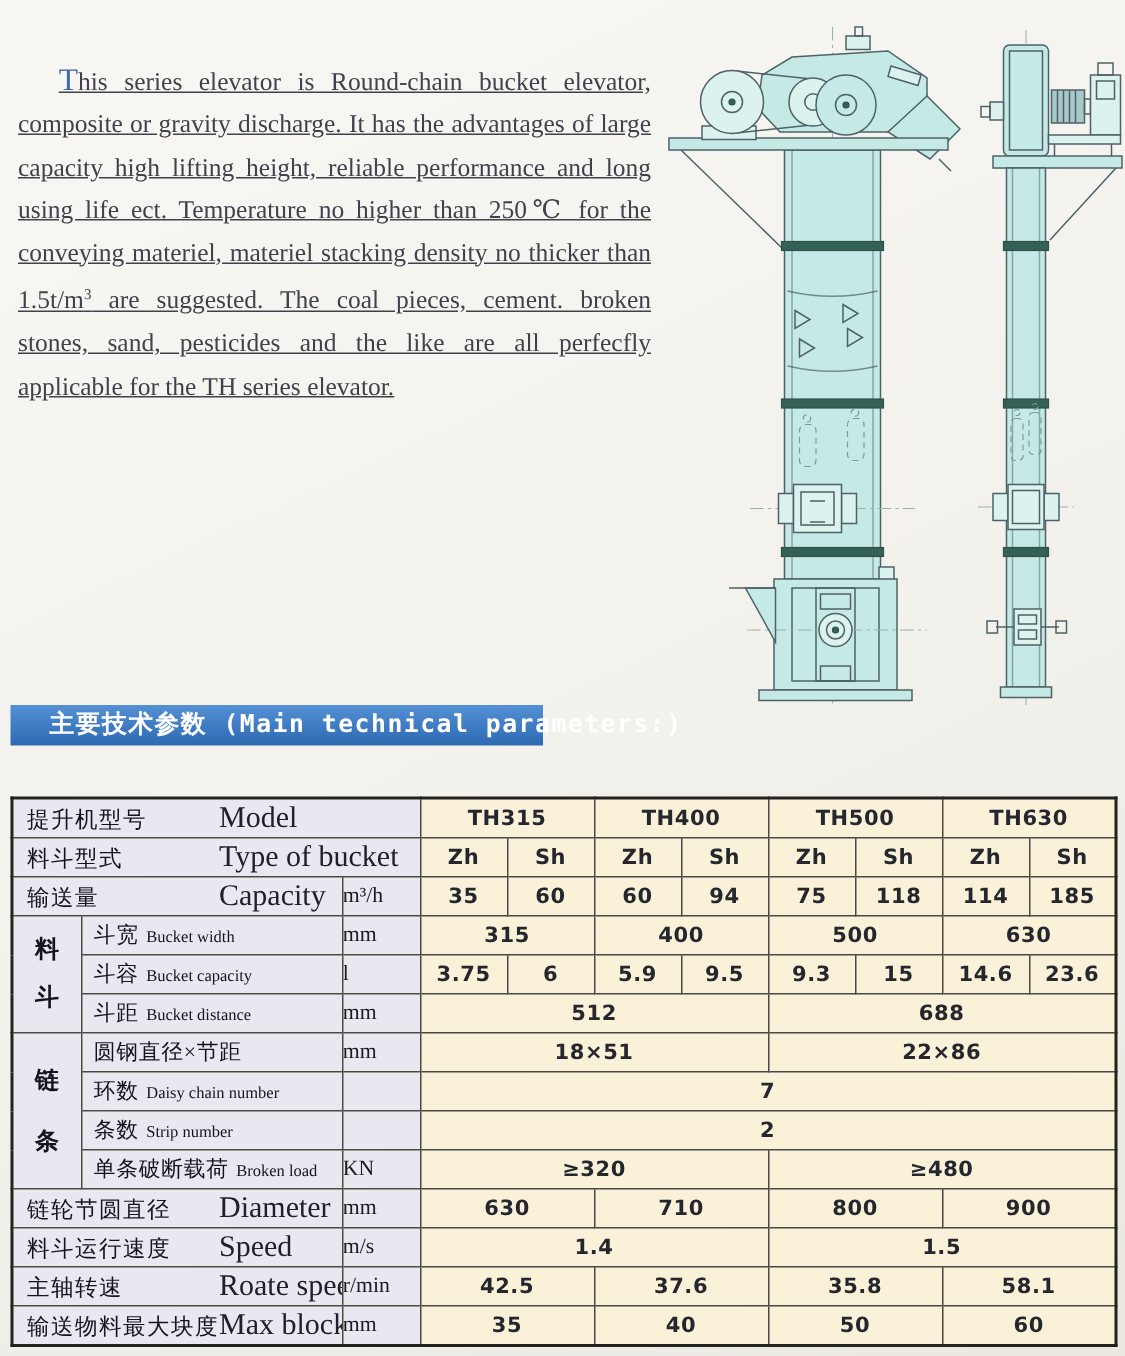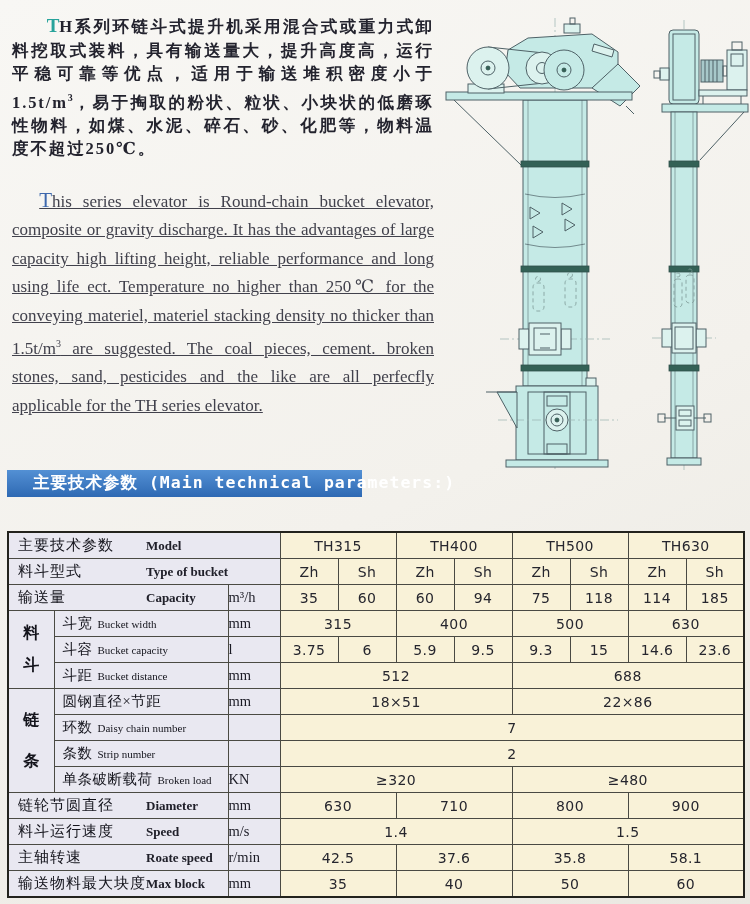--- a/index.html
+++ b/index.html
@@ -45,39 +45,38 @@
 
   
   .table-wrap{position:absolute;left:7px;top:531px;}
   table{border-collapse:collapse;table-layout:fixed;width:737px;border:2px solid #23231d;}
   td{border:1px solid #4a4a43;height:25px;padding:0;overflow:hidden;white-space:nowrap;}
   td.lbl,td.sub,td.grp,td.unit{background:#e9e8f1;}
   td.val{background:#f9f2d8;}
   .lbl{padding-left:9px;font-size:15px;color:#14141c;}
   .lbl .zh{display:inline-block;min-width:128px;letter-spacing:1px;}
   .lbl .en,.sub .en,.unit{font-family:"Liberation Serif","DejaVu Serif",serif;}
-  .lbl .en{font-size:13px;color:#20202a;font-weight:bold;}
+  .lbl .en{font-size:20px;color:#20202a;}
   .sub{padding-left:8px;font-size:14.5px;color:#14141c;}
   .sub .zh{letter-spacing:0.5px;margin-right:5px;}
   .sub .en{font-size:11px;margin-top:41px;}
   .unit{text-align:left;font-size:14.5px;color:#1a1a24;}
   .val{text-align:center;font-family:"DejaVu Sans","Liberation Sans",sans-serif;
-       font-size:14px;color:#26262e;letter-spacing:0.4px;}
+       font-size:14px;color:#26262e;letter-spacing:0.4px;font-weight:bold;}
   .grp{text-align:center;}
   .vstack{display:flex;flex-direction:column;align-items:center;justify-content:space-evenly;
           font-size:16px;font-weight:600;color:#14141c;}
   .v3{height:76px;} .v4{height:102px;}
 </style>
 </head>
 <body>
 
 <div class="page">
 
   <div class="text-col">
-    <p class="zh-para"><span class="lead">T</span><span>H系列环链斗式提升机采用混合式或重力式卸料挖取式装料，具有输送量大，提升高度高，运行平稳可靠等优点，适用于输送堆积密度小于1.5t/m</span><sup>3</sup><span>，易于掏取的粉状、粒状、小块状的低磨琢性物料，如煤、水泥、碎石、砂、化肥等，物料温度不超过250℃。</span></p>
     <p class="en-para"><span class="lead">T</span><span>his series elevator is Round-chain bucket elevator, composite or gravity discharge. It has the advantages of large capacity high lifting height, reliable performance and long using life ect. Temperature no higher than 250℃ for the conveying materiel, materiel stacking density no thicker than 1.5t/m</span><sup>3</sup><span> are suggested. The coal pieces, cement. broken stones, sand, pesticides and the like are all perfecfly applicable for the TH series elevator.</span></p>
   </div>
 
   <svg class="drawings" width="312" height="472" viewBox="0 0 312 472">
 
     <g>
       <line class="dwg-center" x1="117" y1="10" x2="117" y2="462"></line>
 
       <rect class="dwg-fill" x="85" y="92" width="64" height="286"></rect>
       <line class="dwg-stroke" x1="90" y1="92" x2="90" y2="378" opacity="0.5"></line>
@@ -218,21 +217,21 @@
           <col style="width:58px">
           <col style="width:58px">
           <col style="width:58px">
         <col style="width:58px">
           <col style="width:58px">
           <col style="width:58px">
           <col style="width:58px">
       </colgroup>
       <tbody>
           <tr>
-        <td class="lbl" colspan="3"><span class="zh">主要技术参数</span><span class="en">Model</span></td>
+        <td class="lbl" colspan="3"><span class="zh">提升机型号</span><span class="en">Model</span></td>
         <td class="val" colspan="2">TH315</td>
         <td class="val" colspan="2">TH400</td>
         <td class="val" colspan="2">TH500</td>
         <td class="val" colspan="2">TH630</td>
       </tr>
       <tr>
         <td class="lbl" colspan="3"><span class="zh">料斗型式</span><span class="en">Type of  bucket</span></td>
         <td class="val">Zh</td>
         <td class="val">Sh</td>
         <td class="val">Zh</td>

